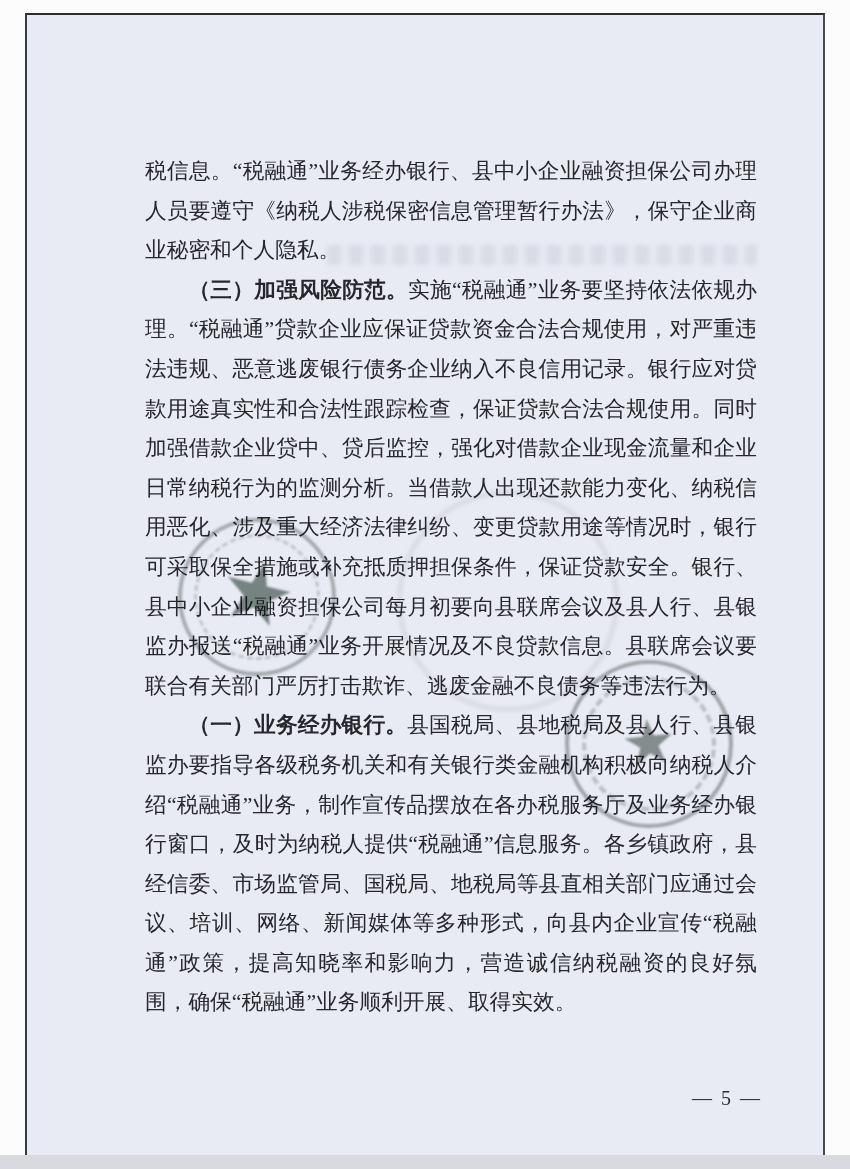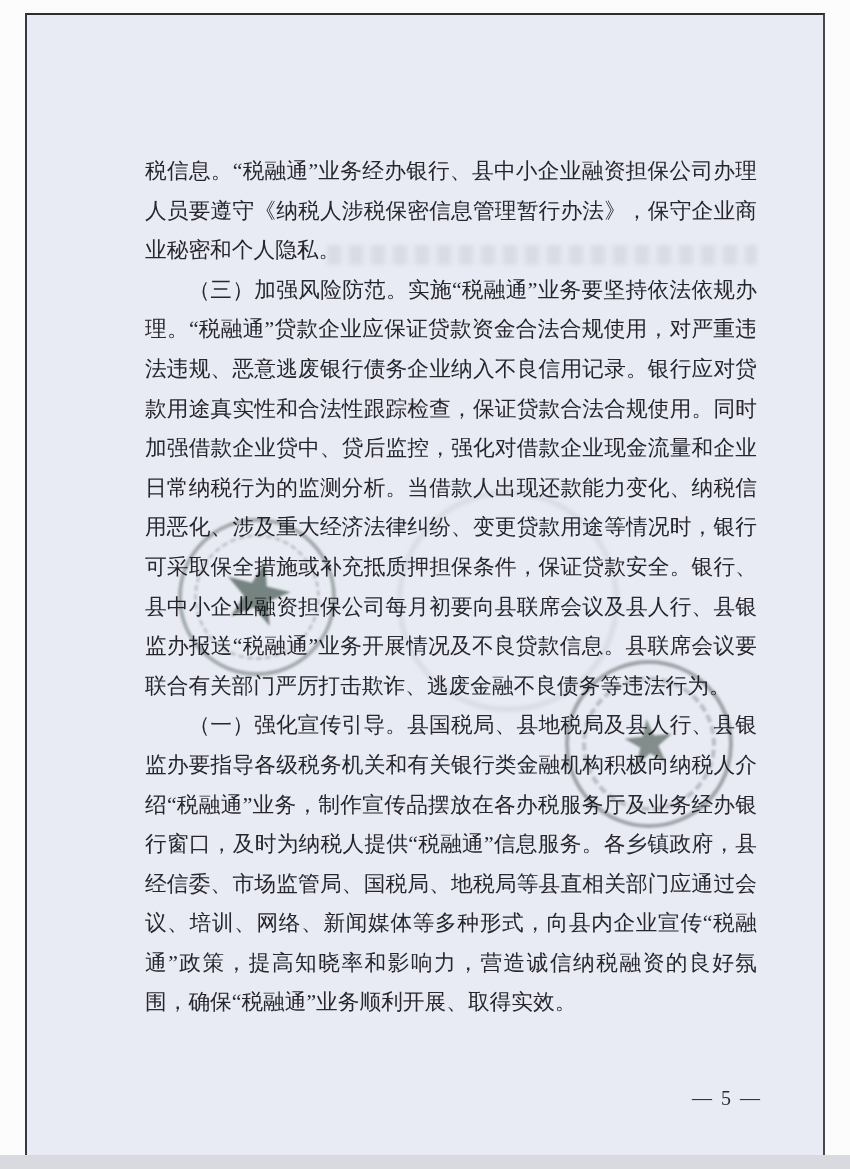--- a/index.html
+++ b/index.html
@@ -37,21 +37,21 @@
     top: 137px;
     width: 612px;
     font-size: 21.7px;
     line-height: 39.6px;
     color: #26262c;
     text-align: justify;
     text-justify: inter-ideograph;
   }
   .para { margin: 0; text-indent: 2em; }
   .para.no-indent { text-indent: 0; }
-  .para b { font-weight: normal; }
+  .para b { font-weight: bold; }
   .footer-page-number {
     position: absolute;
     left: 637px;
     top: 1072px;
     width: 126px;
     text-align: center;
     font-size: 20px;
     letter-spacing: 2px;
     color: #2b2b33;
   }
@@ -136,21 +136,21 @@
 
 <div class="scan-page">
 
   <div class="text-block">
 
     <p class="para no-indent"><span>税信息。“税融通”业务经办银行、县中小企业融资担保公司办理人员要遵守《纳税人涉税保密信息管理暂行办法》，保守企业商业秘密和个人隐私。</span></p>
 
     <p class="para"><b>（三）加强风险防范。</b><span>实施“税融通”业务要坚持依法依规办理。“税融通”贷款企业应保证贷款资金合法合规使用，对严重违法违规、恶意逃废银行债务企业纳入不良信用记录。银行应对贷款用途真实性和合法性跟踪检查，保证贷款合法合规使用。同时加强借款企业贷中、贷后监控，强化对借款企业现金流量和企业日常纳税行为的监测分析。当借款人出现还款能力变化、纳税信用恶化、涉及重大经济法律纠纷、变更贷款用途等情况时，银行可采取保全措施或补充抵质押担保条件，保证贷款安全。银行、县中小企业融资担保公司每月初要向县联席会议及县人行、县银监办报送“税融通”业务开展情况及不良贷款信息。县联席会议要联合有关部门严厉打击欺诈、逃废金融不良债务等违法行为。</span></p>
 
 
-    <p class="para"><b>（一）强化宣传引导。</b><span>县国税局、县地税局及县人行、县银监办要指导各级税务机关和有关银行类金融机构积极向纳税人介绍“税融通”业务，制作宣传品摆放在各办税服务厅及业务经办银行窗口，及时为纳税人提供“税融通”信息服务。各乡镇政府，县经信委、市场监管局、国税局、地税局等县直相关部门应通过会议、培训、网络、新闻媒体等多种形式，向县内企业宣传“税融通”政策，提高知晓率和影响力，营造诚信纳税融资的良好氛围，确保“税融通”业务顺利开展、取得实效。</span></p>
+    <p class="para"><b>（一）业务经办银行。</b><span>县国税局、县地税局及县人行、县银监办要指导各级税务机关和有关银行类金融机构积极向纳税人介绍“税融通”业务，制作宣传品摆放在各办税服务厅及业务经办银行窗口，及时为纳税人提供“税融通”信息服务。各乡镇政府，县经信委、市场监管局、国税局、地税局等县直相关部门应通过会议、培训、网络、新闻媒体等多种形式，向县内企业宣传“税融通”政策，提高知晓率和影响力，营造诚信纳税融资的良好氛围，确保“税融通”业务顺利开展、取得实效。</span></p>
 
   </div>
 
   <div class="ink-bleed"></div>
 
   <div class="footer-page-number">— 5 —</div>
 </div>
 
 <div class="stamp stamp-left">
   <span class="star">★</span>

